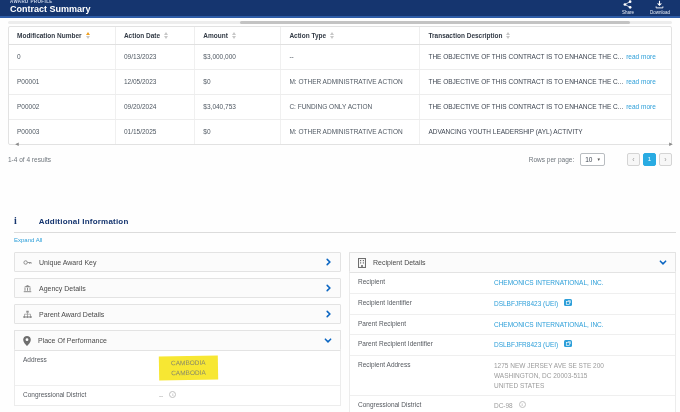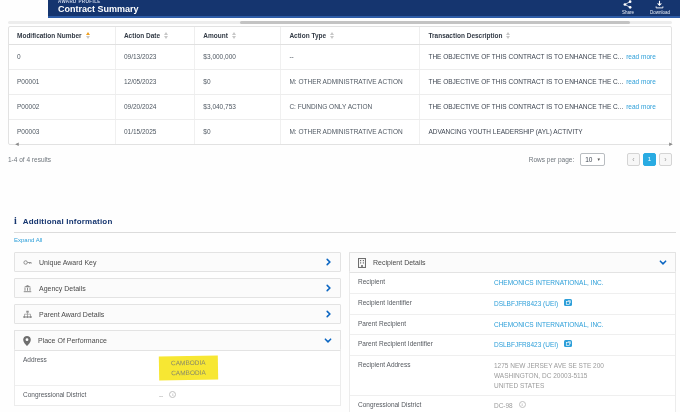--- a/index.html
+++ b/index.html
@@ -3,21 +3,21 @@
 <meta charset="utf-8">
 <style>
   * { margin:0; padding:0; box-sizing:border-box; }
   html,body { background:#fff; }
   .page { position:relative; width:680px; height:412px; overflow:hidden;
           font-family:"Liberation Sans", sans-serif; background:#fefefe; }
 
   
   .app-header { position:absolute; top:0; left:0; right:0; height:18px;
     background:#15356f; border-bottom:2px solid #2e5ca6; color:#fff;
-    display:flex; align-items:center; justify-content:space-between; padding:0 10px 2px 10px;margin-left:48px; }
+    display:flex; align-items:center; justify-content:space-between; padding:0 10px 2px 10px; }
   .header-left { display:flex; flex-direction:column; justify-content:center; line-height:1.1; }
   .eyebrow { font-size:4.5px; letter-spacing:.4px; color:#cdd7ea; font-weight:bold; }
   .page-title { font-size:9px; font-weight:bold; }
   .header-actions { display:flex; gap:16px; }
   .header-action { display:flex; flex-direction:column; align-items:center; gap:1px; cursor:pointer; }
   .header-action span { font-size:4.5px; color:#e8edf6; }
 
   
   .table-scrollbar { position:absolute; top:21px; left:8px; width:664px; height:3px;
     background:#ededed; border-radius:2px; }
@@ -59,21 +59,21 @@
   .rpp-caret { font-size:5px; color:#555; }
   .pager { display:flex; gap:3px; margin-left:16px; }
   .page-btn { width:13px; height:13px; display:flex; align-items:center; justify-content:center;
     border:1px solid #d4d4d4; background:#f7f7f7; color:#9a9a9a; border-radius:2px; font-size:7px; cursor:pointer; }
   .page-btn.current { background:#29abe2; border-color:#29abe2; color:#fff; font-size:6px; }
 
   
   .addl-heading { position:absolute; top:216px; left:14px; width:662px; border-bottom:1px solid #dcdcdc;
     padding-bottom:6px; display:flex; align-items:center; gap:6px; }
   .info-i { font-family:"Liberation Serif", serif; font-weight:bold; font-size:10px; color:#15356f; line-height:1; }
-  .addl-title { font-size:8px; font-weight:bold; color:#15356f; letter-spacing:.2px; }
+  .addl-title { font-size:8px; font-weight:bold; color:#15356f; letter-spacing:.2px;margin-left:16px; }
   .expand-all { position:absolute; top:237px; left:14px; font-size:6px; color:#2d9fd9; cursor:pointer; }
 
   .columns { position:absolute; top:252px; left:14px; width:662px; display:flex; gap:8px; }
   .col { flex:1; min-width:0; }
 
   .acc { height:20px; background:#fbfbfb; border:1px solid #e3e3e3; border-radius:1px;
     display:flex; align-items:center; gap:7px; padding:0 8px; margin-bottom:6px;
     font-size:7px; color:#4a4a4a; cursor:pointer; }
   .acc .chev { margin-left:auto; display:flex; }
   .acc-group { margin-bottom:6px; }

